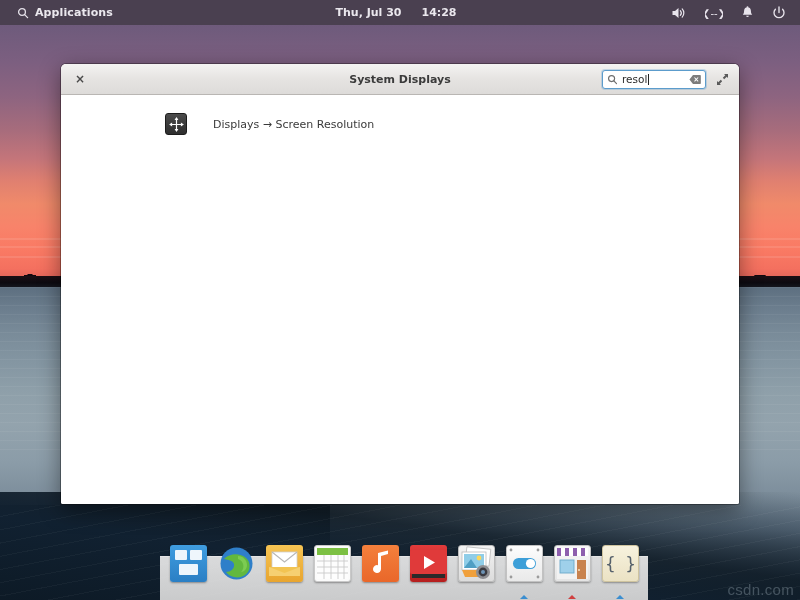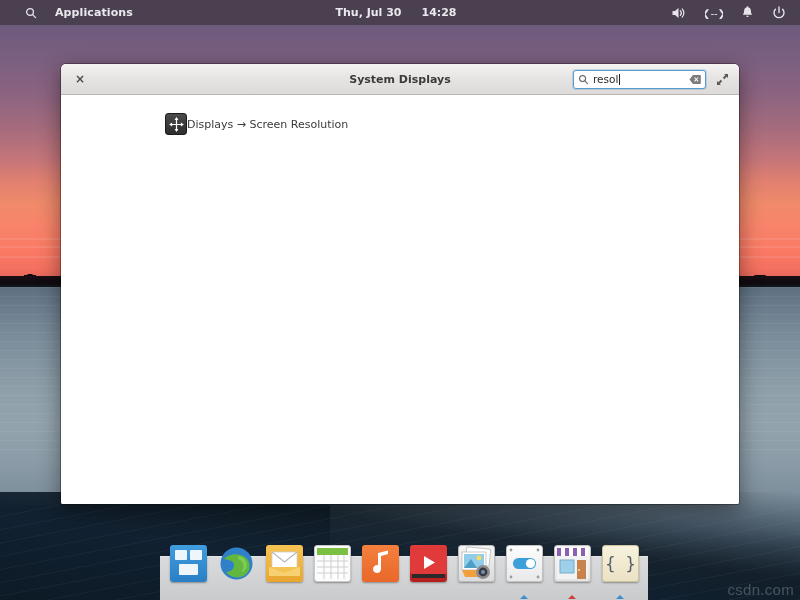--- a/index.html
+++ b/index.html
@@ -76,21 +76,21 @@
     font-size:15px; color:rgba(190,205,215,0.30);
     font-family:"Liberation Sans", sans-serif; letter-spacing:0.3px;
   }
 
   
   #top-panel {
     position:absolute; left:0; top:0; width:800px; height:25px; z-index:40;
     background:#4a4050; display:flex; align-items:center;
     color:#ebe8ee; font-size:11px;
   }
-  .panel-left { display:flex; align-items:center; gap:18px; padding-left:25px; }
+  .panel-left { display:flex; align-items:center; gap:6px; padding-left:17px; }
   .panel-apps-label { font-weight:bold; font-size:11px; letter-spacing:0.1px; }
   .panel-center {
     position:absolute; left:0; right:8px; text-align:center;
     display:flex; justify-content:center; gap:20px; pointer-events:none;
   }
   .panel-center > * { pointer-events:auto; }
   .panel-date, .panel-time { font-weight:bold; font-size:11px; }
   .panel-right {
     margin-left:auto; display:flex; align-items:center;
     gap:18px; padding-right:14px;
@@ -118,21 +118,21 @@
   }
   .win-title {
     position:absolute; left:0; right:0; text-align:center;
     font-size:11px; font-weight:bold; color:#3b3b3b; pointer-events:none;
   }
   .titlebar-right {
     margin-left:auto; display:flex; align-items:center;
     gap:6px; padding-right:7px;
   }
   .search-wrap {
-    position:relative; width:133px; height:19px;
+    position:relative; width:104px; height:19px;
     background:#ffffff; border:1px solid #5c9ccc;
     border-radius:3px; display:flex; align-items:center;
     box-shadow: 0 0 0 1px rgba(92,156,204,0.30);
   }
   .search-mag { margin-left:4px; display:flex; }
   .search-text {
     font-size:10.5px; color:#2b2b2b; margin-left:4px;
     position:relative; white-space:nowrap;
   }
   .caret {
@@ -142,21 +142,21 @@
   .search-clear { position:absolute; right:4px; top:3px; display:flex; }
   .win-max {
     width:20px; height:20px; display:flex;
     align-items:center; justify-content:center;
   }
   #window-body {
     width:100%; height:409px; background:#ffffff;
     padding-top:14px; overflow:hidden;
   }
   .result-row {
-    display:flex; align-items:center; gap:0;
+    display:flex; align-items:center; gap:26px;
     padding:4px 0 4px 104px;
   }
   .result-icon {
     width:22px; height:22px; border-radius:3px;
     background: linear-gradient(to bottom,#4b4b4b 0%, #2e2e2e 100%);
     border:1px solid #1c1c1c;
     display:flex; align-items:center; justify-content:center; flex:none;
   }
   .result-label { font-size:11px; color:#3a3a3a; }
 

